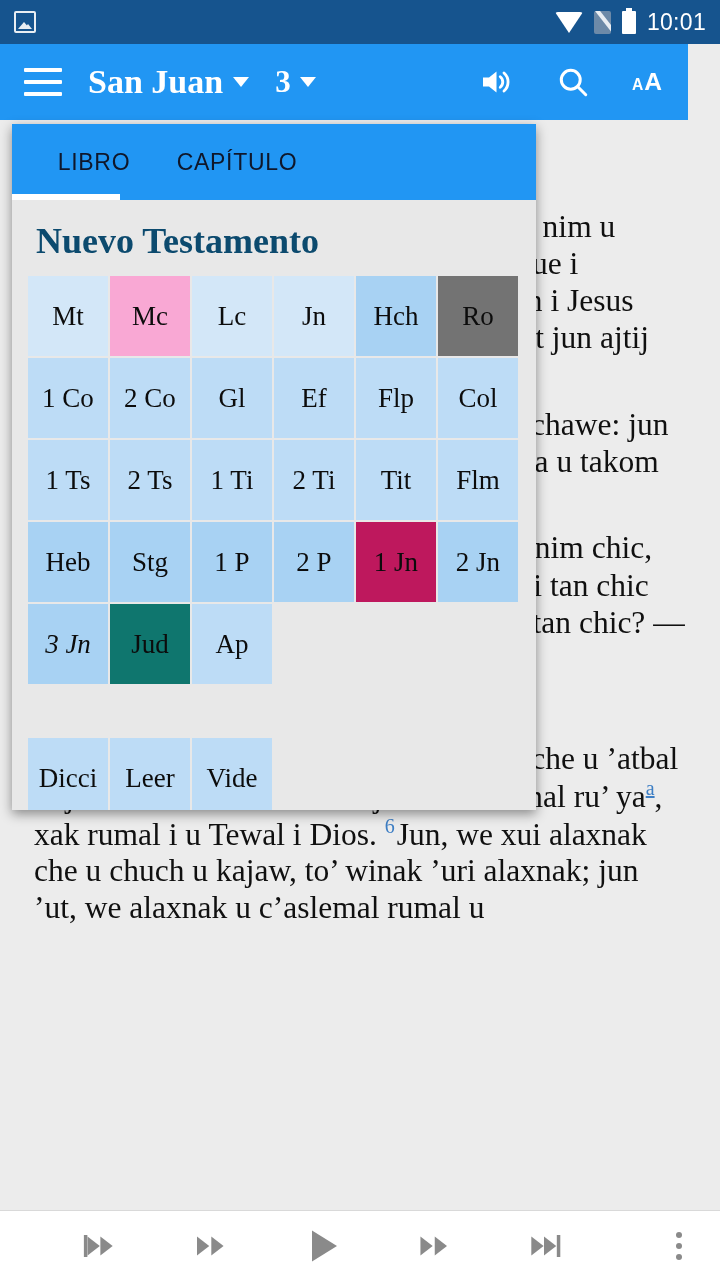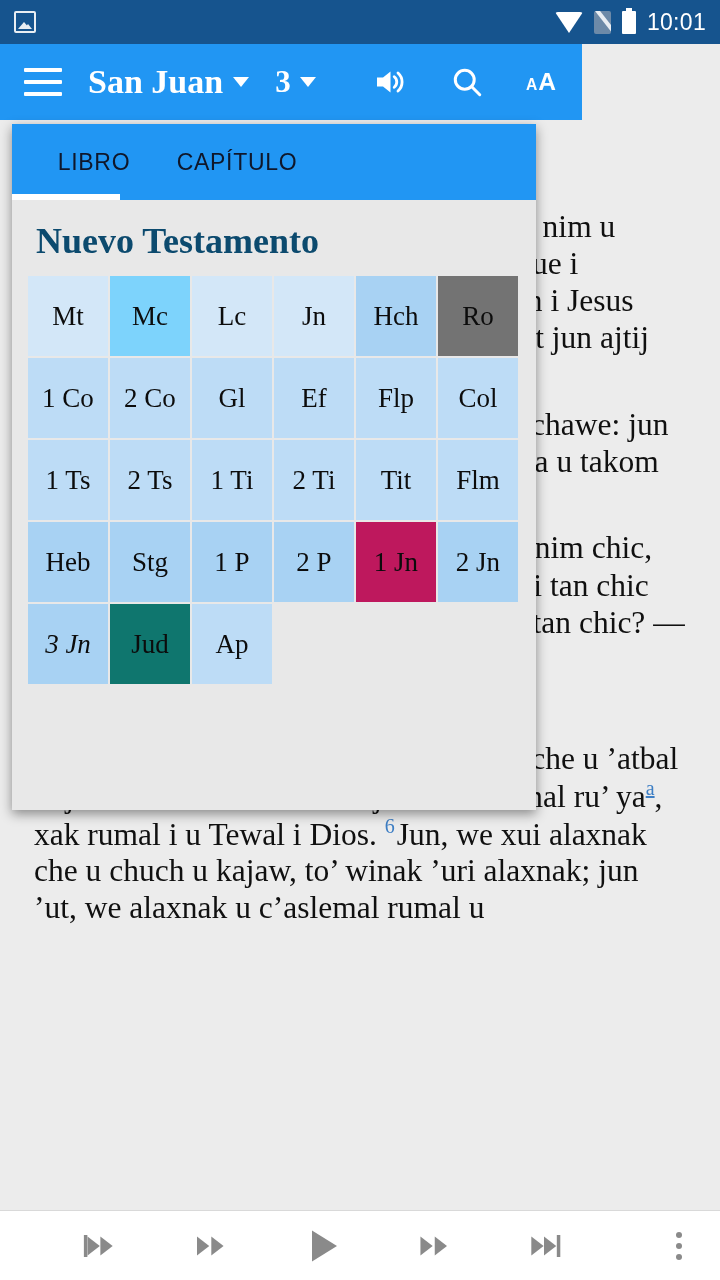--- a/index.html
+++ b/index.html
@@ -88,21 +88,21 @@
   #clock {
     color: #ffffff;
     font-size: 23px;
     font-weight: 500;
     letter-spacing: .3px;
   }
 
   
   #appbar {
     position: absolute; top: 44px; left: 0;
-    width: 582px; height: 76px;
+    width: 688px; height: 76px;
     background: #2196f3;
     display: flex; align-items: center;
     padding: 0 18px 0 24px;
   }
   .hamburger { width: 38px; height: 28px; display: flex; flex-direction: column; justify-content: space-between; cursor: pointer; }
   .hamburger span { display: block; height: 4px; background: #fff; border-radius: 1px; }
   #book-select {
     display: flex; align-items: center; gap: 10px;
     margin-left: 26px; cursor: pointer;
   }
@@ -341,21 +341,21 @@
     <div id="picker-tabs">
       <div class="ptab t1">LIBRO</div>
       <div class="ptab t2">CAPÍTULO</div>
       <div id="tab-underline"></div>
     </div>
 
     <div id="picker-body">
       <div id="picker-section-title">Nuevo Testamento</div>
       <div class="grid" id="book-grid">
           <div class="cell" style="background: rgb(211, 231, 248);">Mt</div>
-          <div class="cell" style="background: #7dd3fc;">Mc</div>
+          <div class="cell" style="background: #f9a8d4;">Mc</div>
           <div class="cell" style="background: rgb(211, 231, 248);">Lc</div>
           <div class="cell" style="background: rgb(211, 231, 248);">Jn</div>
           <div class="cell" style="background: rgb(168, 210, 243);">Hch</div>
           <div class="cell" style="background: #737373;">Ro</div>
           <div class="cell" style="background: rgb(189, 220, 246);">1 Co</div>
           <div class="cell" style="background: rgb(189, 220, 246);">2 Co</div>
           <div class="cell" style="background: rgb(189, 220, 246);">Gl</div>
           <div class="cell" style="background: rgb(189, 220, 246);">Ef</div>
           <div class="cell" style="background: rgb(189, 220, 246);">Flp</div>
           <div class="cell" style="background: rgb(189, 220, 246);">Col</div>
@@ -368,20 +368,25 @@
           <div class="cell" style="background: rgb(168, 210, 243);">Heb</div>
           <div class="cell" style="background: rgb(168, 210, 243);">Stg</div>
           <div class="cell" style="background: rgb(168, 210, 243);">1 P</div>
           <div class="cell" style="background: rgb(168, 210, 243);">2 P</div>
           <div class="cell" style="background: #be185d;">1 Jn</div>
           <div class="cell" style="background: rgb(168, 210, 243);">2 Jn</div>
           <div class="cell" style="background: rgb(168, 210, 243); font-style: italic;">3 Jn</div>
           <div class="cell" style="background: #0f766e;">Jud</div>
           <div class="cell" style="background: rgb(189, 220, 246);">Ap</div>
         </div>
+      <div class="grid grid-extra" id="extra-grid">
+          <div class="cell" style="background: rgb(189, 220, 246);">Dicci</div>
+          <div class="cell" style="background: rgb(189, 220, 246);">Leer</div>
+          <div class="cell" style="background: rgb(189, 220, 246);">Vide</div>
+        </div>
     </div>
   </div>
 
   <div id="bottombar">
     <div id="transport">
       <div class="tbtn">
         <svg width="44" height="44" viewBox="0 0 24 24">
           <rect x="4.3" y="6" width="1.9" height="12" fill="#8a8a8a"></rect>
           <path d="M13 12 6.3 6.8v10.4z" fill="#8a8a8a"></path>
           <path d="M20 12l-6.7-5.2v10.4z" fill="#8a8a8a"></path>

